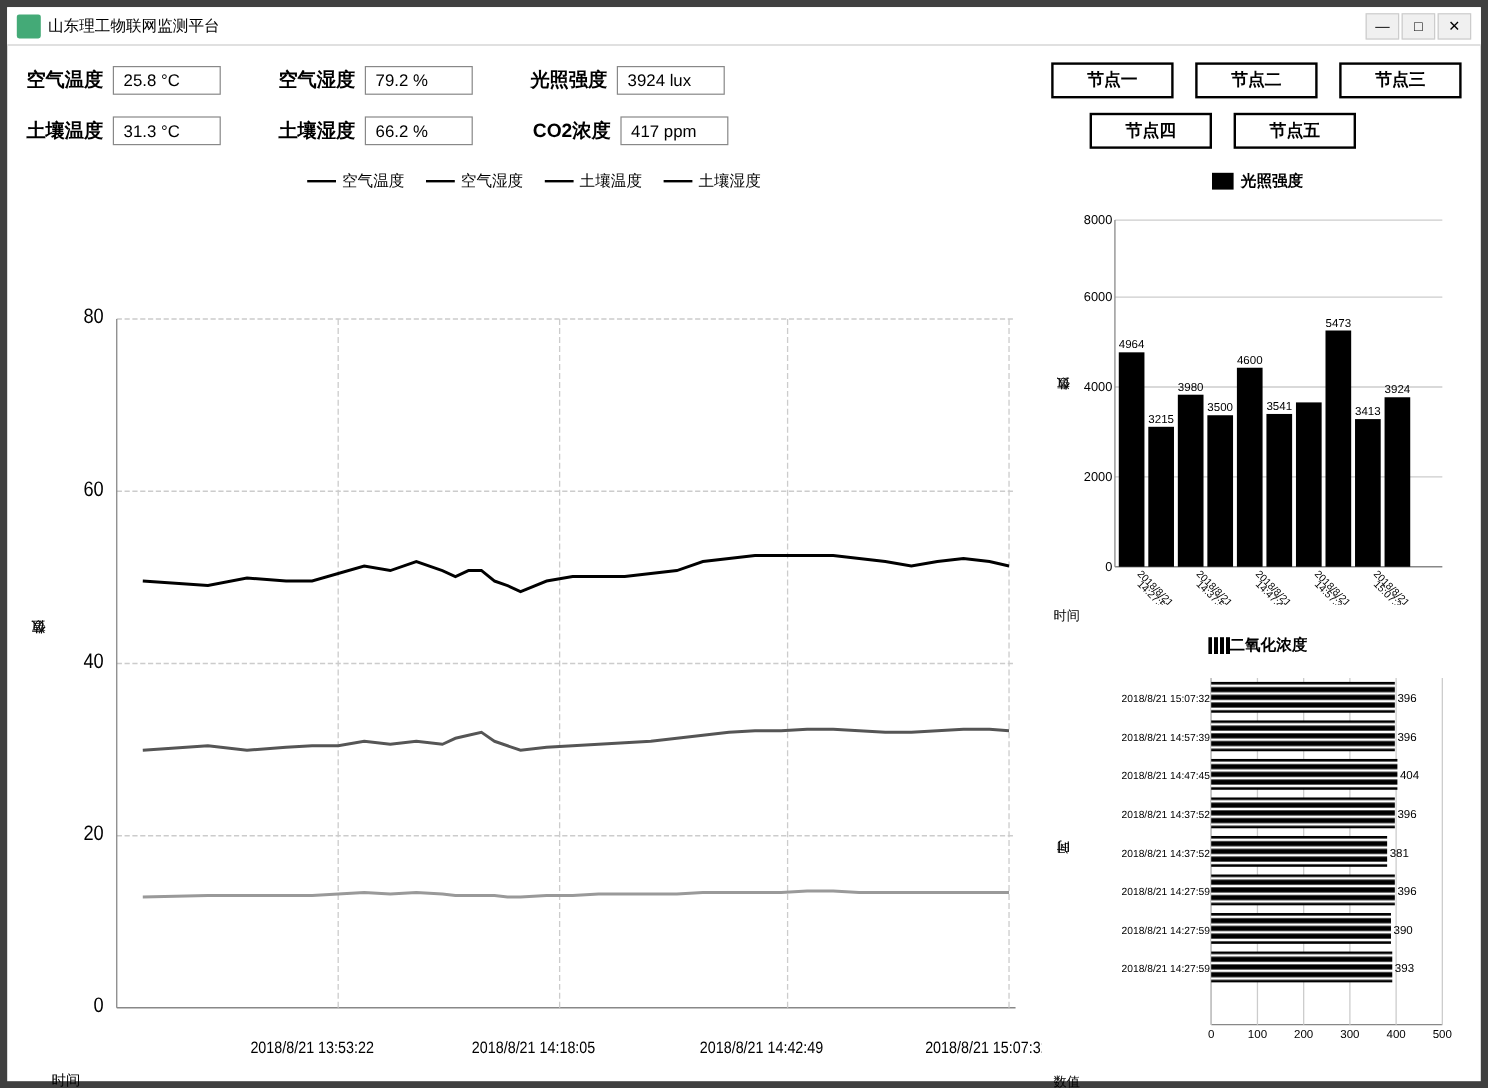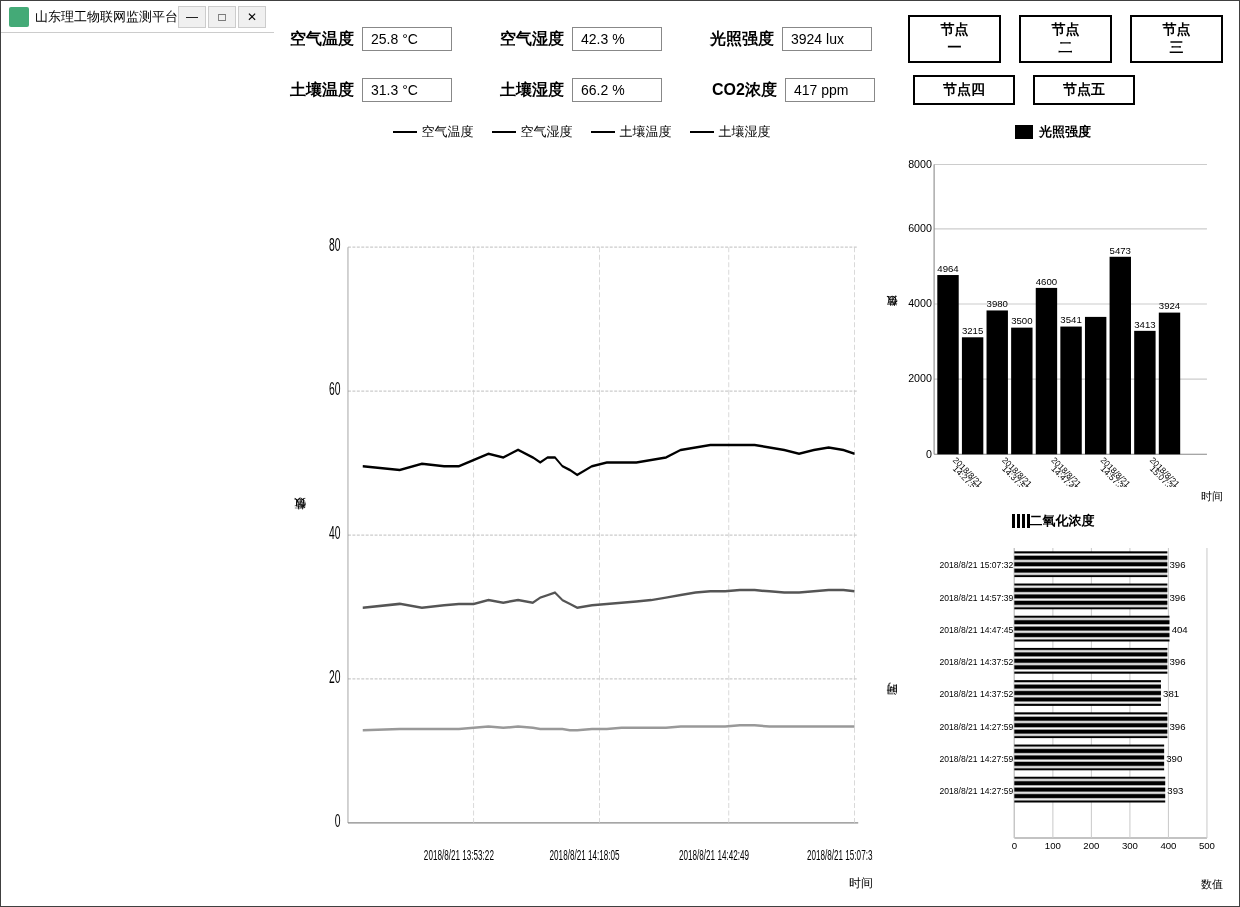--- a/index.html
+++ b/index.html
@@ -7,22 +7,23 @@
       font-family: 'SimHei', 'Microsoft YaHei', sans-serif;
       background: #f0f0f0;
       width: 1240px;
       height: 907px;
       overflow: hidden;
     }
     .window {
       width: 1240px;
       height: 907px;
       background: #fff;
-      border: 1px solid #404040;
-      display: flex;
+      border: 6px solid #404040;
+      display: flex;
+      flex-direction: column;
     }
     .title-bar {
       background: #fff;
       border-bottom: 1px solid #ccc;
       display: flex;
       align-items: center;
       justify-content: space-between;
       padding: 4px 8px;
       height: 32px;
       flex-shrink: 0;
@@ -122,21 +123,21 @@
       display: flex;
       align-items: center;
       gap: 5px;
     }
     .legend-line {
       width: 24px;
       height: 2px;
       background: #000;
     }
     .axis-label-x {
-      text-align: right;
+      text-align: left;
       font-size: 12px;
       margin-top: 2px;
     }
     .y-axis-label {
       writing-mode: vertical-rl;
       transform: rotate(180deg);
       font-size: 12px;
       display: flex;
       align-items: center;
       justify-content: center;
@@ -165,21 +166,21 @@
 
   <div class="content">
 
     <div class="sensor-row">
       <div class="sensor-group">
         <span class="sensor-label">空气温度</span>
         <span class="sensor-value">25.8 °C</span>
       </div>
       <div class="sensor-group" style="margin-left:30px;">
         <span class="sensor-label">空气湿度</span>
-        <span class="sensor-value">42.3 %</span>
+        <span class="sensor-value">79.2 %</span>
       </div>
       <div class="sensor-group" style="margin-left:30px;">
         <span class="sensor-label">光照强度</span>
         <span class="sensor-value">3924 lux</span>
       </div>
       <div style="flex:1;"></div>
       <button class="node-btn">节点一</button>
       <button class="node-btn">节点二</button>
       <button class="node-btn">节点三</button>
     </div>

